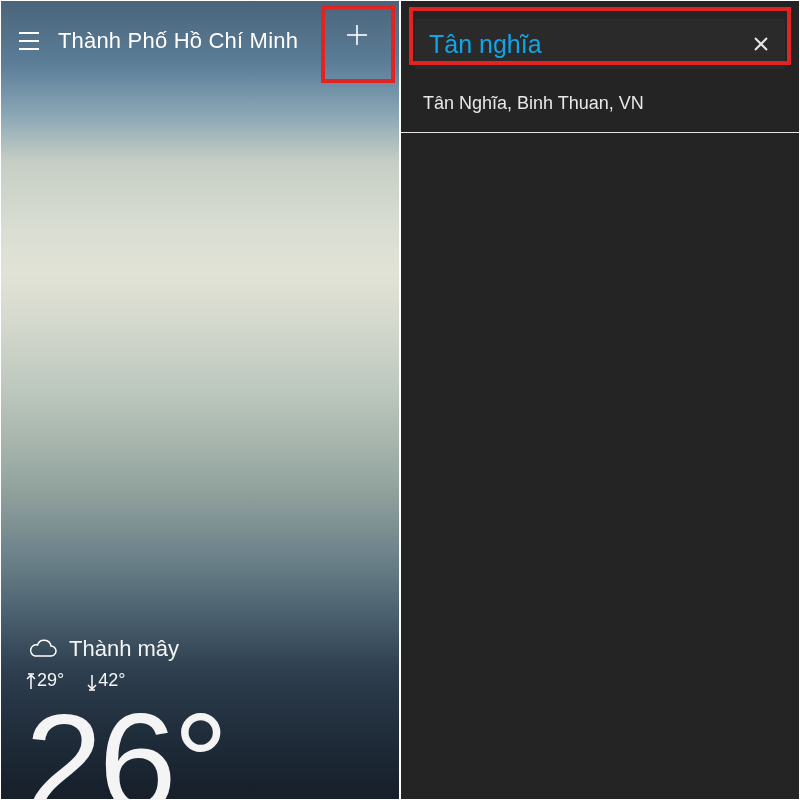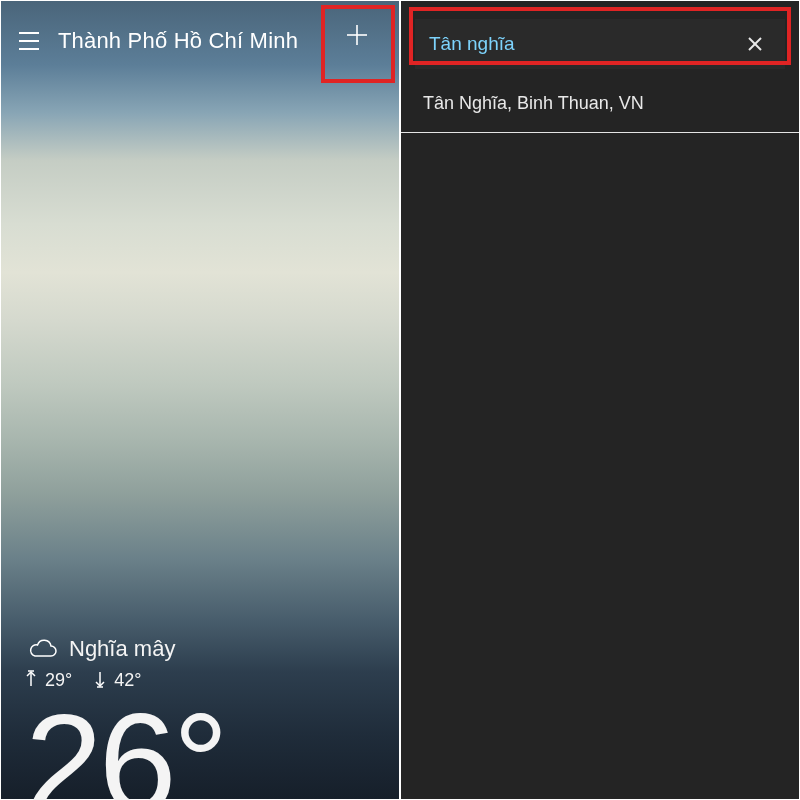--- a/index.html
+++ b/index.html
@@ -111,21 +111,21 @@
     .cloud-icon {
       display: inline-flex;
     }
     .hilow-row {
       display: flex;
       gap: 22px;
       font-size: 18px;
       margin-top: 8px;
       font-weight: 300;
     }
-    .hilow-row span { display: inline-flex; align-items: flex-start; gap: 8px; }
+    .hilow-row span { display: inline-flex; align-items: flex-end; gap: 0; }
     .big-temp {
       font-size: 140px;
       font-weight: 200;
       line-height: 1;
       letter-spacing: -4px;
       margin-top: 2px;
       margin-bottom: -38px;
       white-space: nowrap;
     }
     
@@ -141,22 +141,22 @@
       display: flex;
       align-items: center;
       padding: 0 14px;
       position: relative;
     }
     .search-input {
       flex: 1;
       background: transparent;
       border: none;
       outline: none;
-      color: #7dd3fc;
-      font-size: 19px;
+      color: #0ea5e9;
+      font-size: 25px;
     }
     @keyframes blink { 50% { opacity: 0; } }
     .clear-btn {
       width: 32px;
       height: 32px;
       display: flex;
       align-items: center;
       justify-content: center;
       cursor: pointer;
     }
@@ -199,21 +199,21 @@
   </div>
   <div class="red-box-left"></div>
 
   <div class="left-bottom">
     <div class="cond-row">
       <span class="cloud-icon">
         <svg width="34" height="24" viewBox="0 0 34 24" fill="none" stroke="#fff" stroke-width="1.5">
           <path d="M10 19h16a5 5 0 0 0 0-10 7 7 0 0 0-13.5-1A5 5 0 0 0 10 19z"></path>
         </svg>
       </span>
-      <span>Nghĩa mây</span>
+      <span>Thành mây</span>
     </div>
     <div class="hilow-row">
       <span>
         <svg width="12" height="18" viewBox="0 0 12 18" stroke="#fff" fill="none" stroke-width="1.5">
           <line x1="6" y1="2" x2="6" y2="16"></line>
           <polyline points="2,6 6,2 10,6"></polyline>
           <line x1="3" y1="1" x2="9" y2="1"></line>
         </svg>
         <span>29°</span>
       </span>

